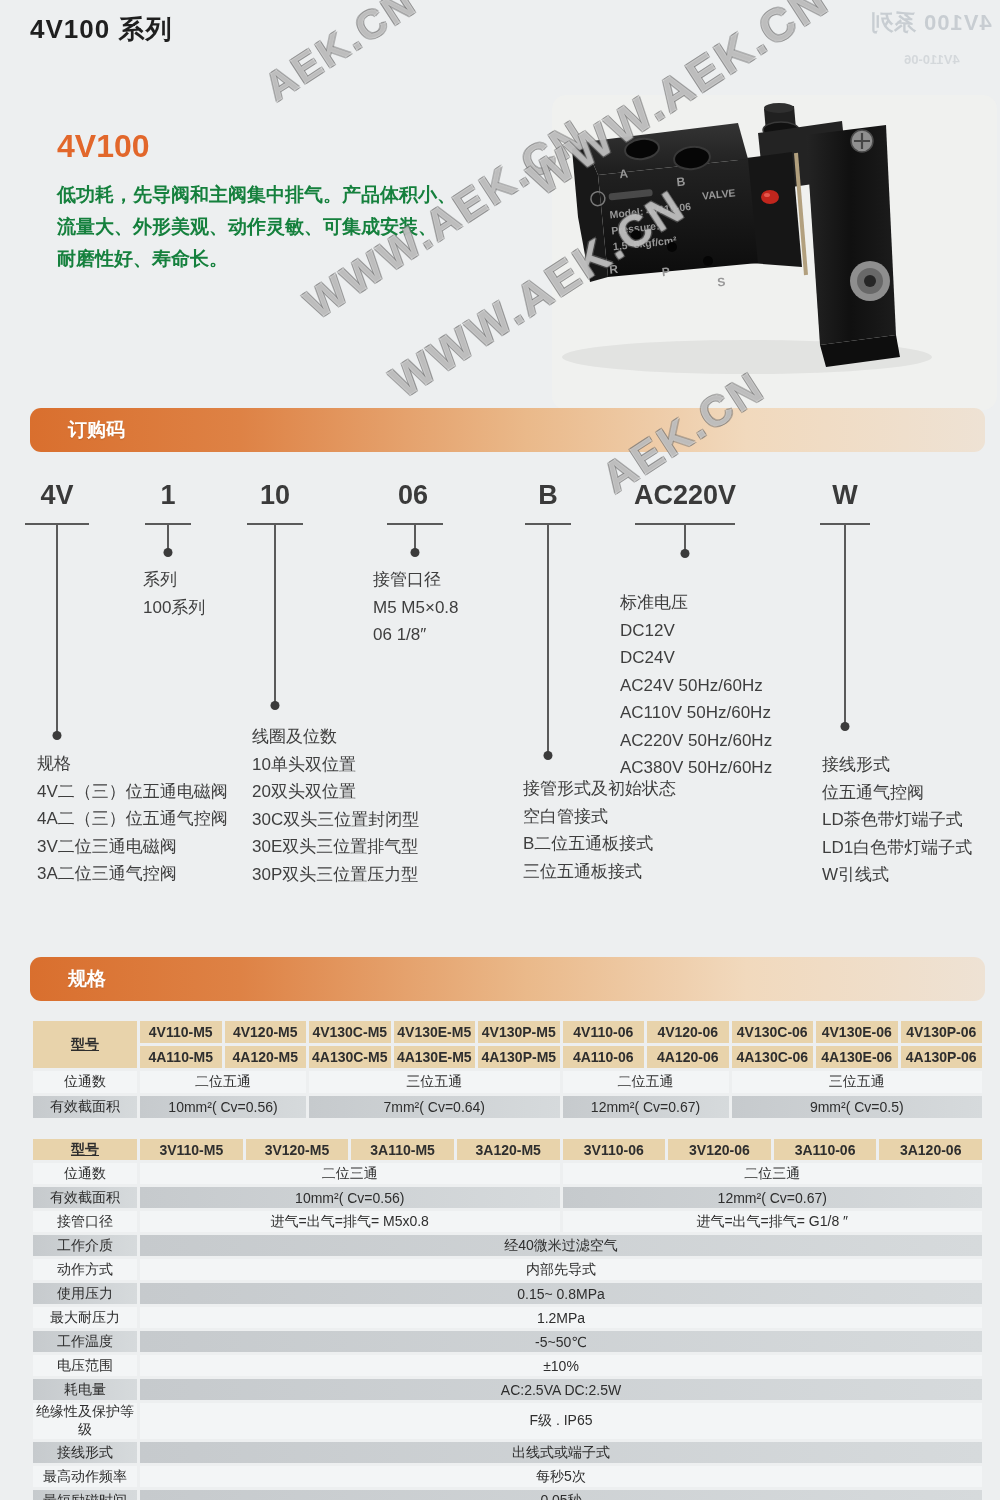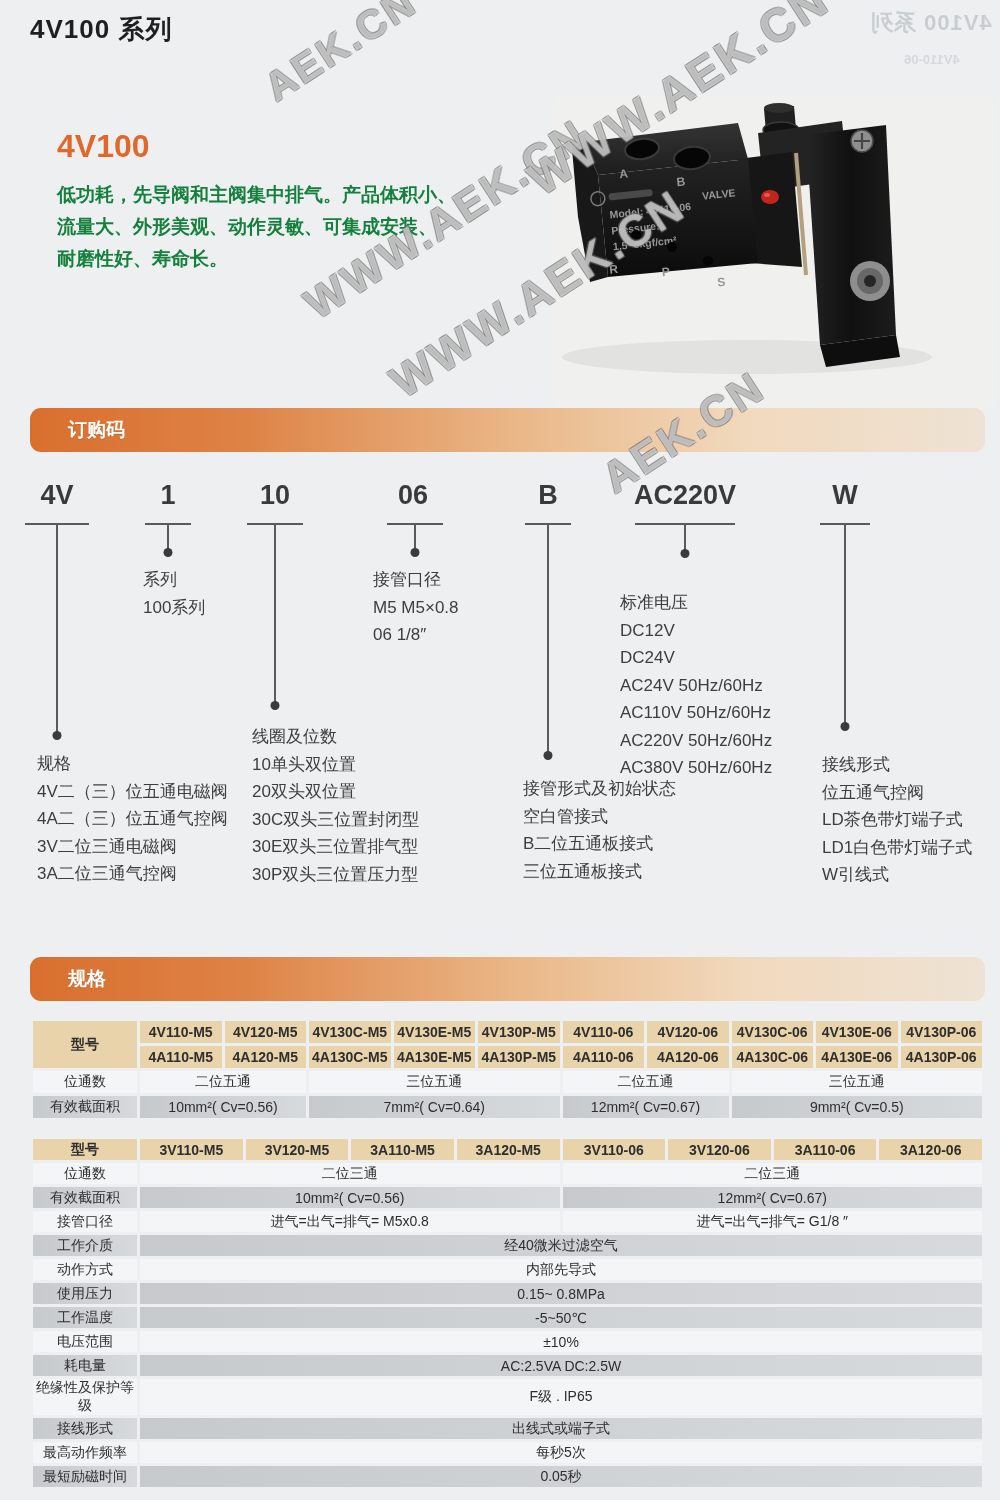--- a/index.html
+++ b/index.html
@@ -67,21 +67,21 @@
     text-align:center; vertical-align:middle; overflow:hidden;
     font-size:14px; color:#2e2e2e; padding:0;
   }
   .t1{top:1018px;} .t2{top:1136px;}
   .t1 td{height:22px;} .t2 td{height:21px;}
   td.lb{text-align:left; padding-left:10px; font-weight:500;}
   td.bg-b{background:#e8d3ab;}
   td.bg-w{background:#f3f5f6;}
   td.bg-g{background:linear-gradient(90deg,#c6cacd,#d6dadc);}
   td.md{font-weight:bold; font-size:13.5px;}
-  td.hd{font-weight:600;}
+  td.hd{font-weight:600;text-decoration:underline;}
   td.val{font-size:14.5px;}
   
   .photo{position:absolute; left:552px; top:95px; width:445px; height:315px;}
 </style>
 </head>
 <body>
 
 <div class="page">
 
   <span class="wm" style="left:255px; top:22px; font-size:40px;">AEK.CN</span>
@@ -363,20 +363,24 @@
     </tr>
     <tr>
       <td class="lb bg-w">动作方式</td>
       <td class="bg-w val" colspan="8">内部先导式</td>
     </tr>
     <tr>
       <td class="lb bg-g">使用压力</td>
       <td class="bg-g val" colspan="8">0.15~ 0.8MPa</td>
     </tr>
     <tr>
+      <td class="lb bg-w">最大耐压力</td>
+      <td class="bg-w val" colspan="8">1.2MPa</td>
+    </tr>
+    <tr>
       <td class="lb bg-g">工作温度</td>
       <td class="bg-g val" colspan="8">-5~50℃</td>
     </tr>
     <tr>
       <td class="lb bg-w">电压范围</td>
       <td class="bg-w val" colspan="8">±10%</td>
     </tr>
     <tr>
       <td class="lb bg-g">耗电量</td>
       <td class="bg-g val" colspan="8">AC:2.5VA DC:2.5W</td>

